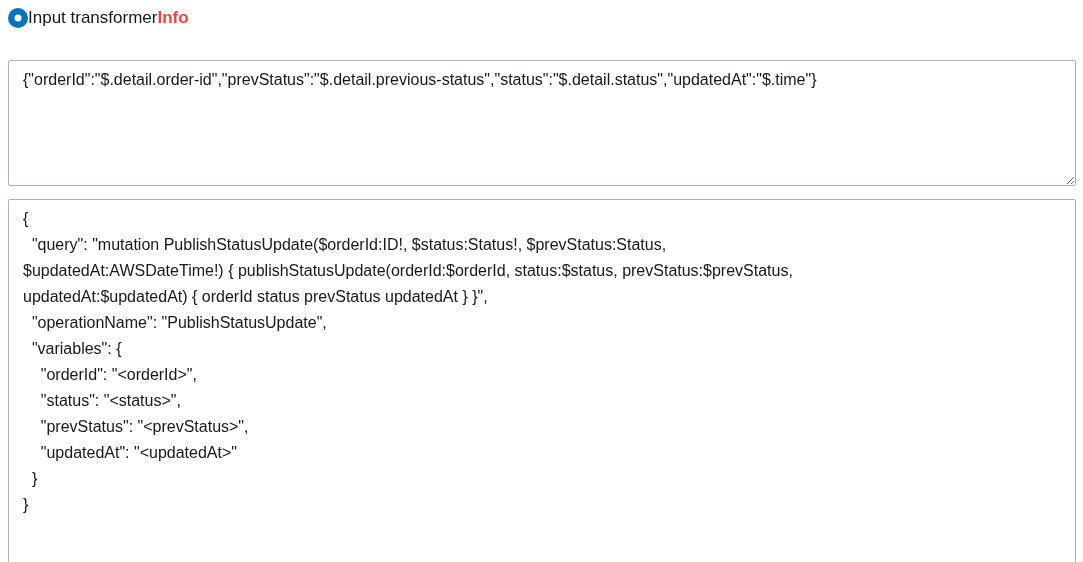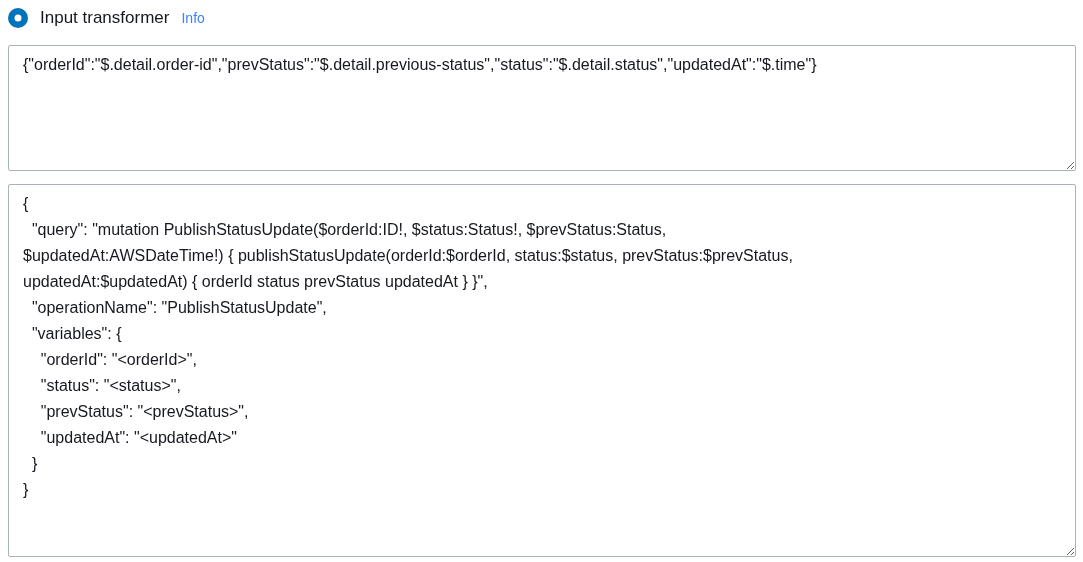--- a/index.html
+++ b/index.html
@@ -11,23 +11,22 @@
     height: 562px;
     font-family: "Liberation Sans", sans-serif;
     overflow: hidden;
   }
   .page {
     padding: 8px 7px 0 8px;
   }
   .radio-row {
     display: flex;
     align-items: center;
-    gap: 12px;
     height: 20px;
-    margin-bottom: 17px;
+    margin-bottom: 32px;
   }
   .radio-outer {
     width: 20px;
     height: 20px;
     border-radius: 50%;
     background: #0073bb;
     position: relative;
     flex: none;
     cursor: pointer;
   }
@@ -43,23 +42,23 @@
   }
   .radio-label {
     font-size: 17px;
     color: #16191f;
     font-weight: 400;
     line-height: 20px;
     cursor: pointer;
     white-space: nowrap;
   }
   .info-link {
-    font-size: 14px;
-    font-weight: 400;
-    color: #3b82f6;
+    font-size: 17px;
+    font-weight: 700;
+    color: #ef4444;
     text-decoration: none;
     line-height: 20px;
     cursor: pointer;
   }
   textarea.ta {
     display: block;
     width: 1068px;
     border: 1px solid #aab4b8;
     border-radius: 2px;
     background: #ffffff;

